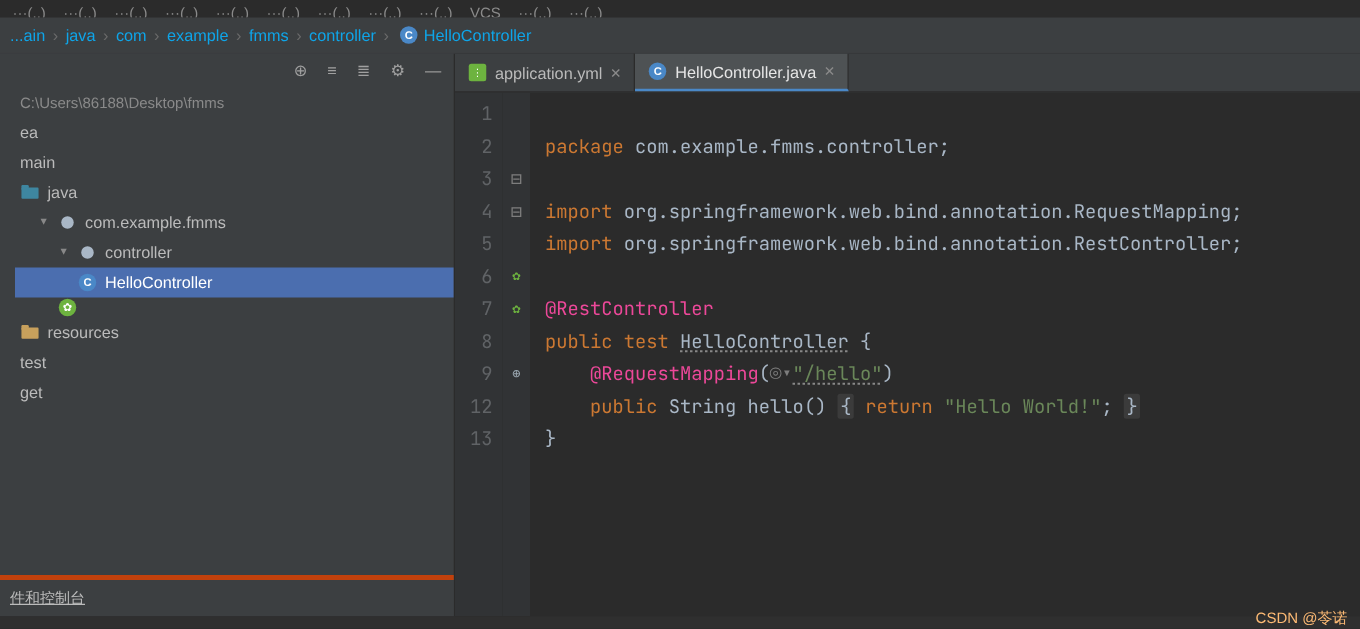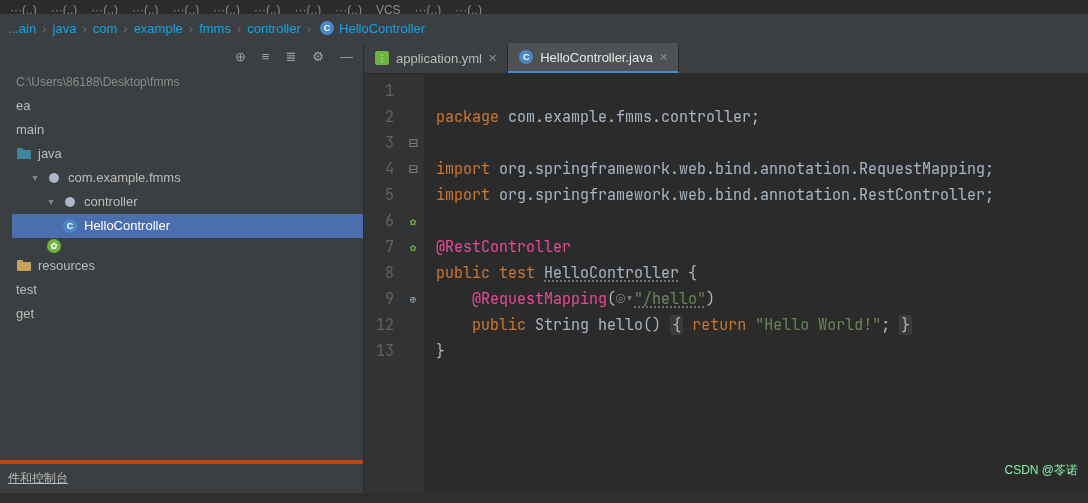--- a/index.html
+++ b/index.html
@@ -138,22 +138,22 @@
     font-size: 12px;
     color: #bbb;
     text-decoration: underline;
   }
   .statusbar {
     background: #2f2f2f;
     height: 10px;
   }
   .watermark {
     position: absolute;
-    right: 10px; bottom: 24px;
-    font-size: 12px; color: #86efac;
+    right: 10px; bottom: 0;
+    font-size: 12px; color: #fdba74;
   }
   .circle-c {
     width: 14px; height: 14px; border-radius: 50%; background: #4a88c7;
     color: #fff; font-size: 9px; font-weight: bold; display:inline-flex;
     align-items:center; justify-content:center;
   }
   .spring-dot {
     width:14px;height:14px;border-radius:50%;background:#6db33f;
     display:inline-flex;align-items:center;justify-content:center;color:#fff;font-size:9px;
   }

